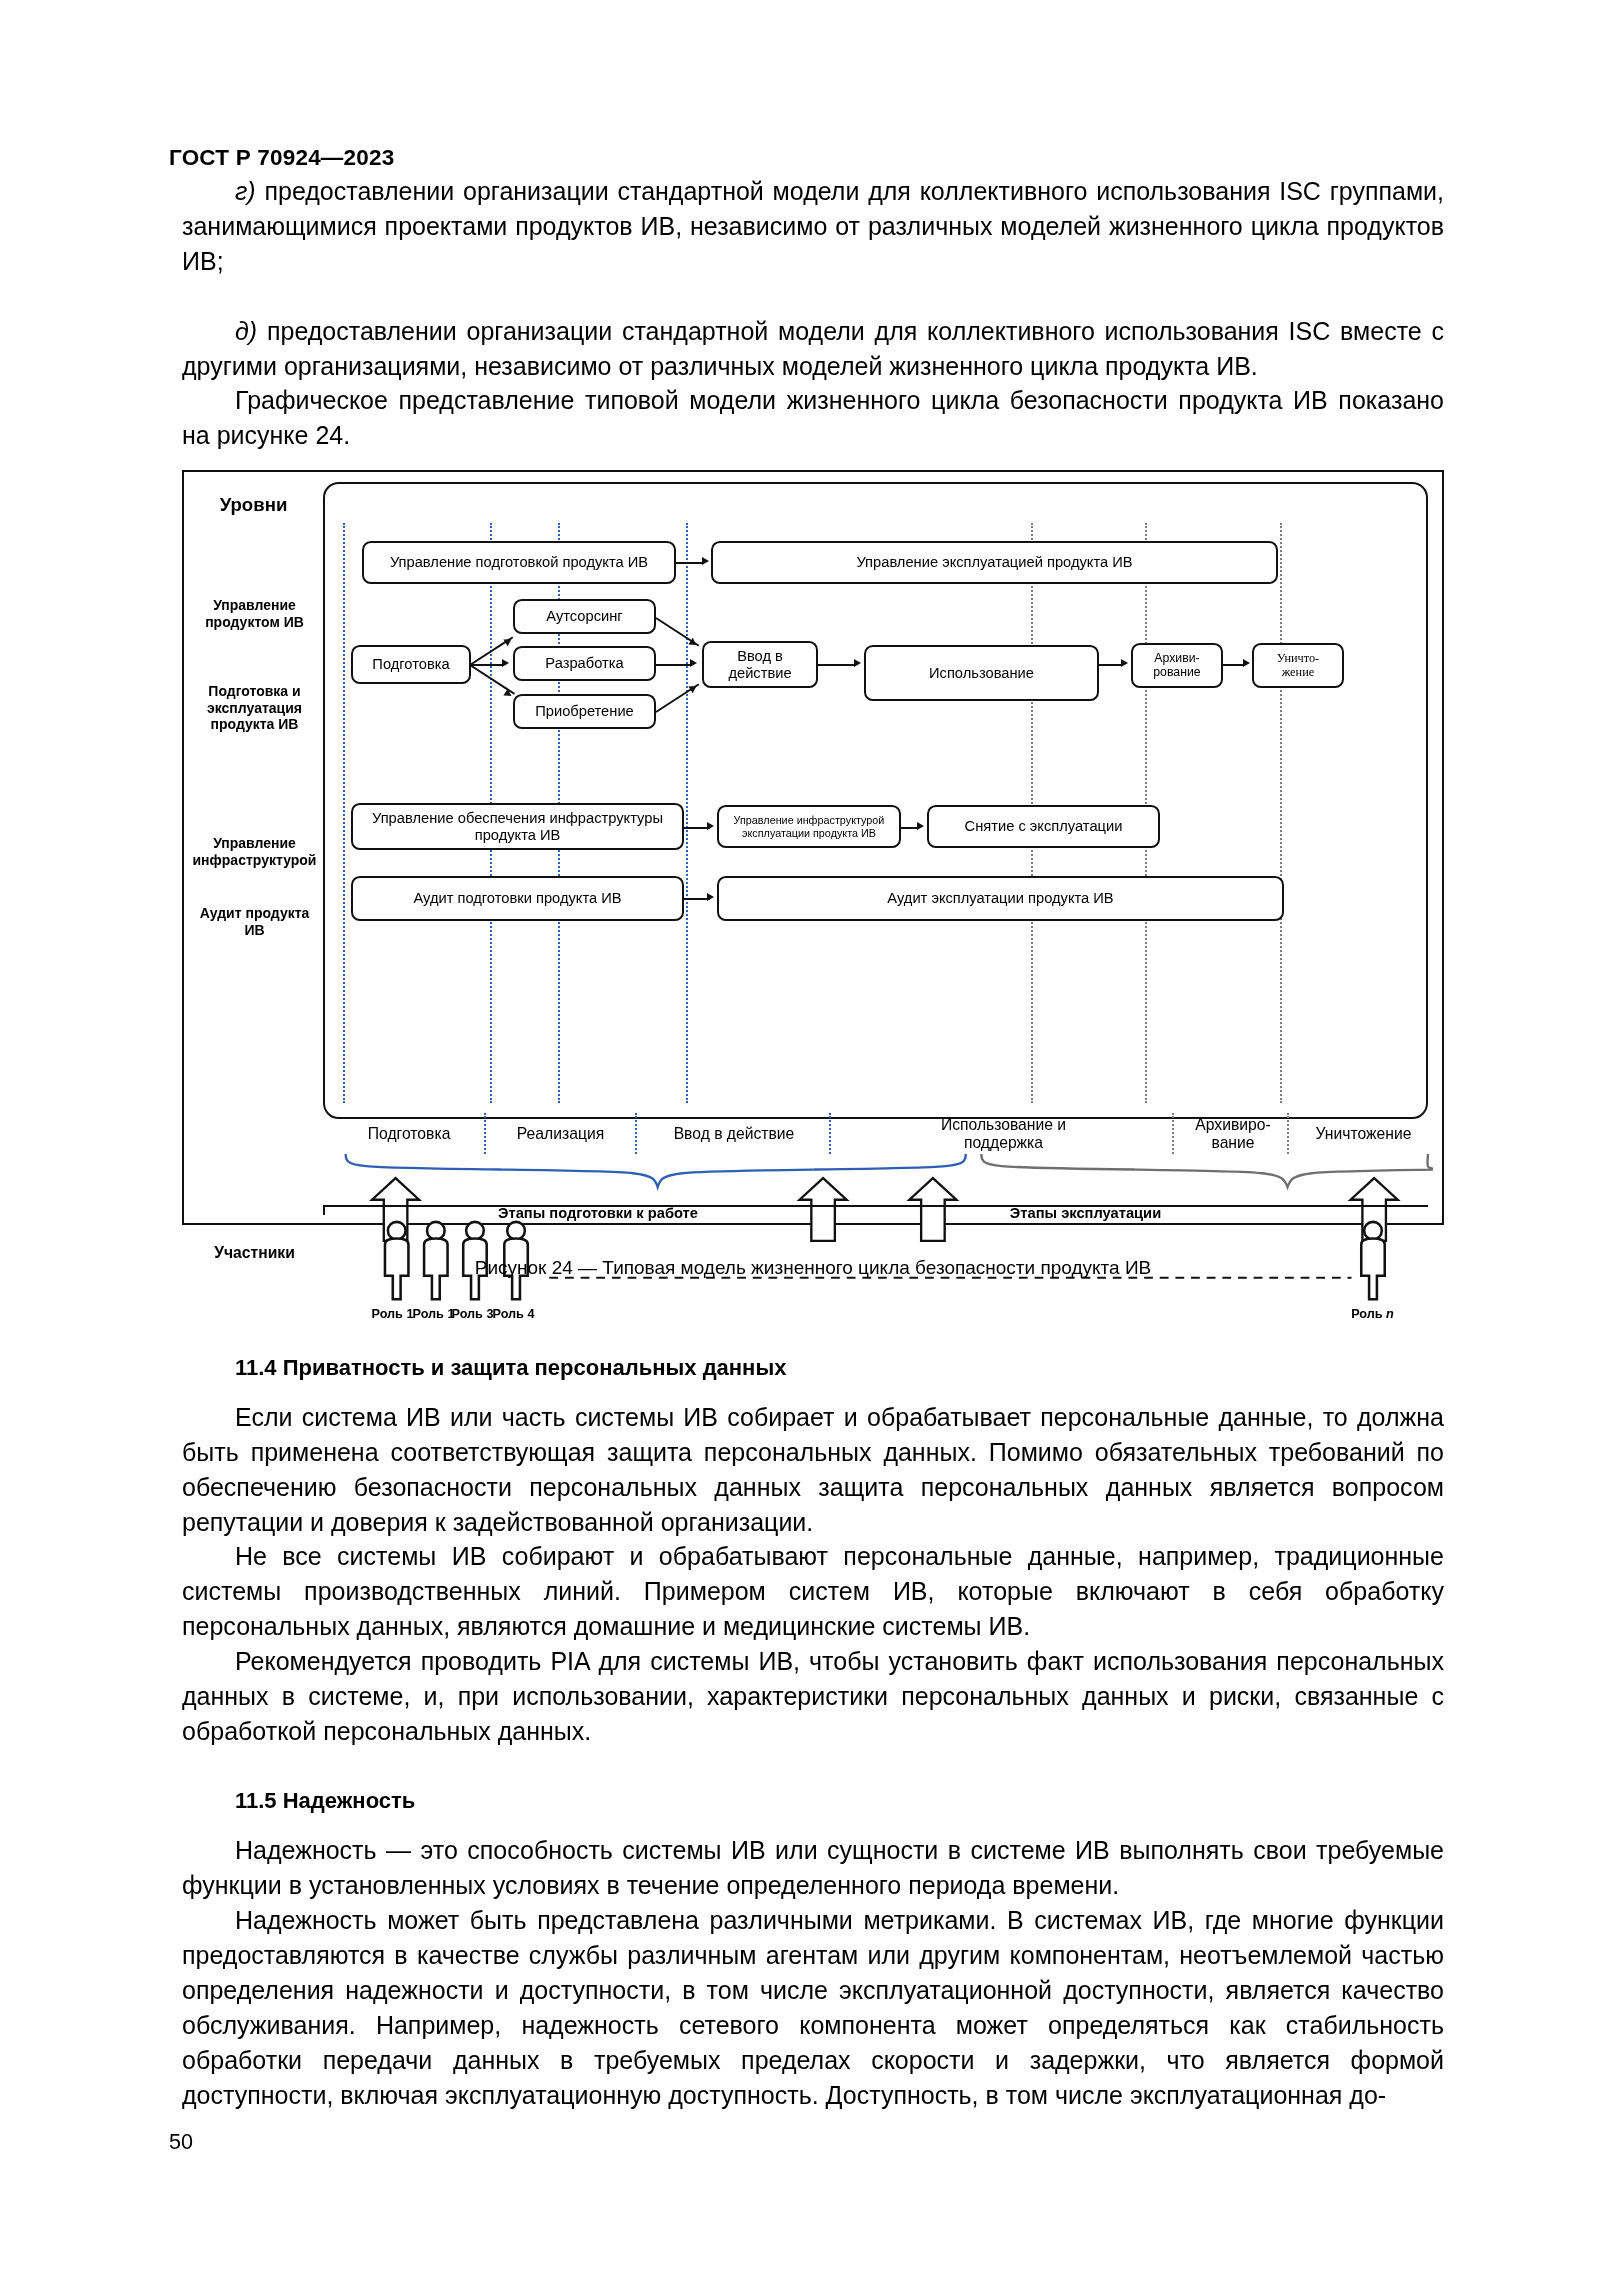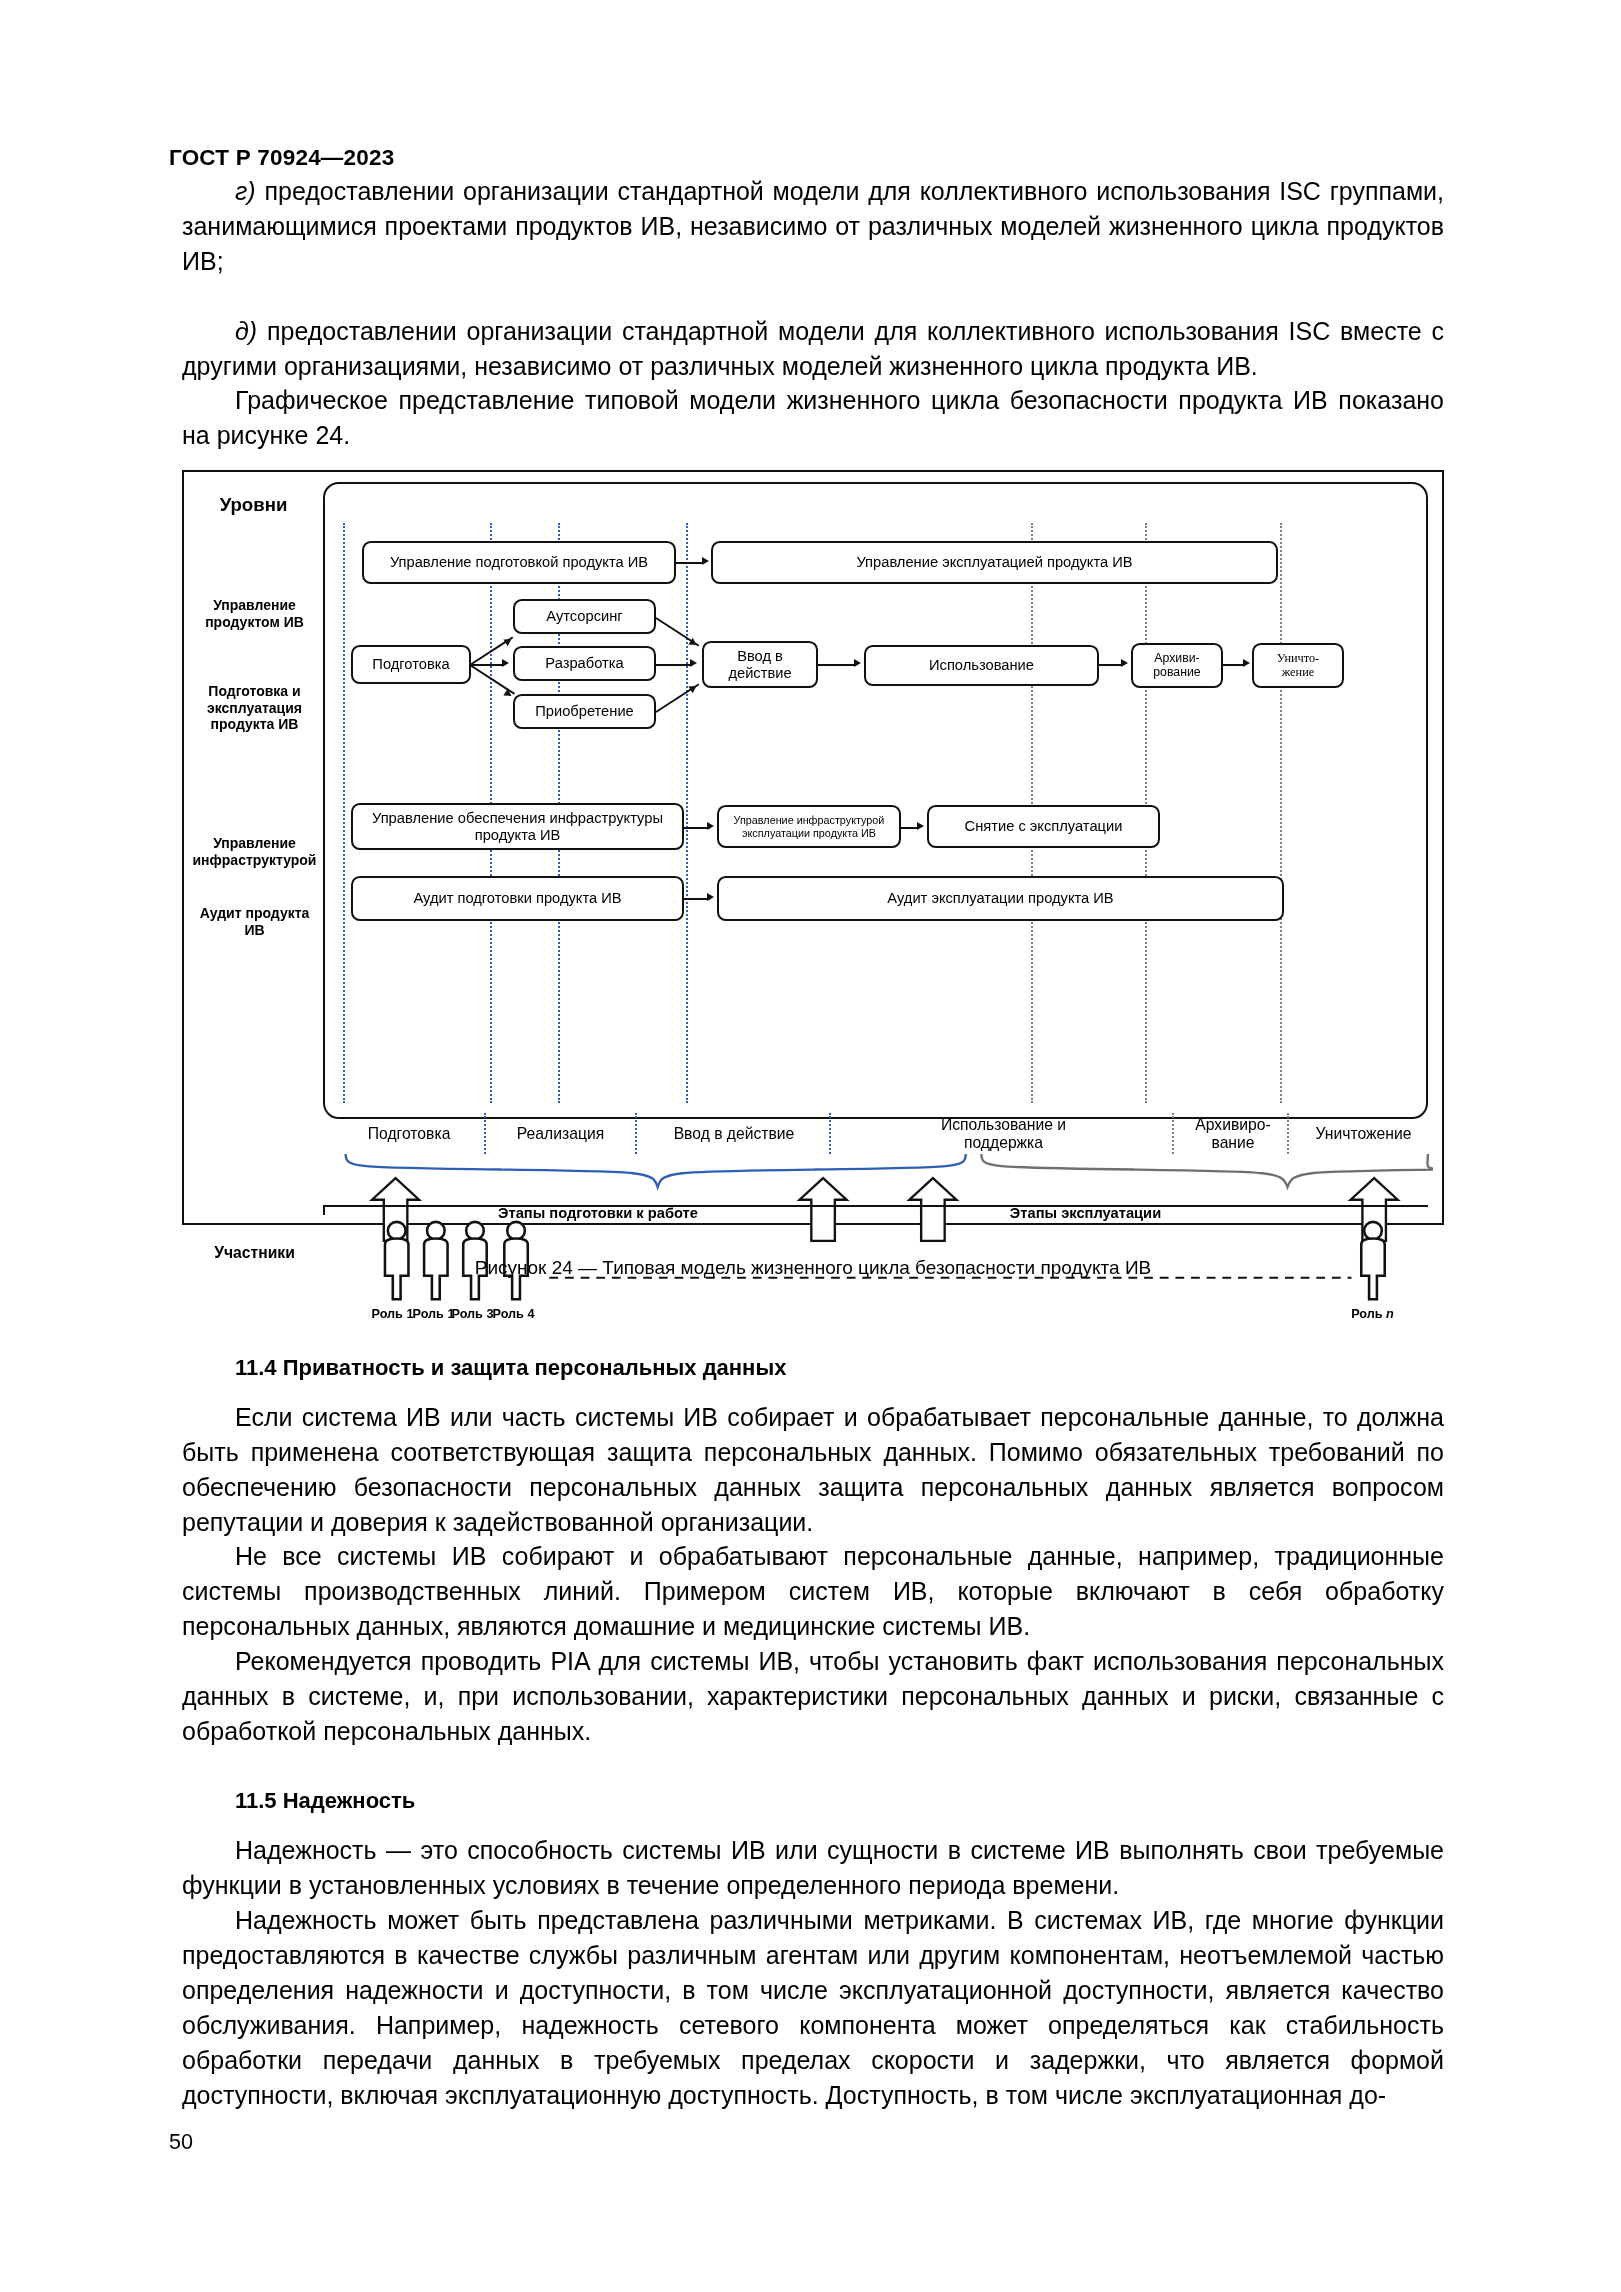--- a/index.html
+++ b/index.html
@@ -192,21 +192,21 @@
       <div class="diag" style="left:472px;top:145px;width:51px;transform:rotate(33deg);"></div>
       <div class="arrowhead" style="left:506px;top:167px;transform:rotate(33deg);"></div>
       <div class="hline" style="left:472px;top:192px;width:35px;"></div>
       <div class="arrowhead" style="left:506px;top:187px;"></div>
       <div class="diag" style="left:472px;top:239px;width:51px;transform:rotate(-33deg);"></div>
       <div class="arrowhead" style="left:506px;top:212px;transform:rotate(-33deg);"></div>
 
       <div class="hline" style="left:633px;top:192px;width:39px;"></div>
       <div class="arrowhead" style="left:670px;top:187px;"></div>
 
-      <div class="pbox" style="left:680px;top:173px;width:235px;height:41px;">Использование</div>
+      <div class="pbox" style="left:680px;top:173px;width:235px;height:56px;">Использование</div>
       <div class="hline" style="left:915px;top:192px;width:23.5px;"></div>
       <div class="arrowhead" style="left:937px;top:187px;"></div>
       <div class="pbox small" style="left:947px;top:171px;width:92px;height:45px;">Архиви-<br>рование</div>
       <div class="hline" style="left:1039px;top:192px;width:21.6px;"></div>
       <div class="arrowhead" style="left:1059px;top:187px;"></div>
       <div class="pbox small" style="left:1068px;top:171px;width:92px;height:45px;font-family:Liberation Serif, serif;">Уничто-<br>жение</div>
 
       <div class="pbox" style="left:167px;top:331px;width:333px;height:47px;padding:0 7.8px;">Управление обеспечения инфраструктуры<br>продукта ИВ</div>
       <div class="hline" style="left:500px;top:355px;width:25.5px;"></div>
       <div class="arrowhead" style="left:523px;top:350px;"></div>

